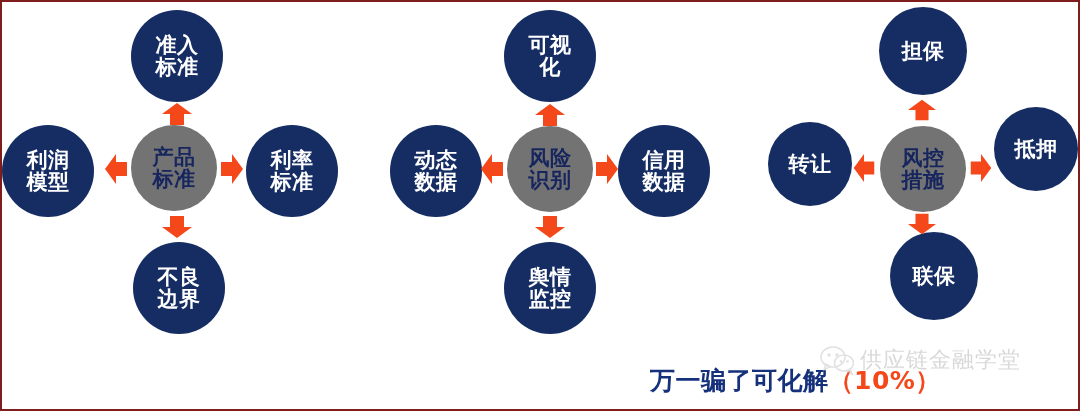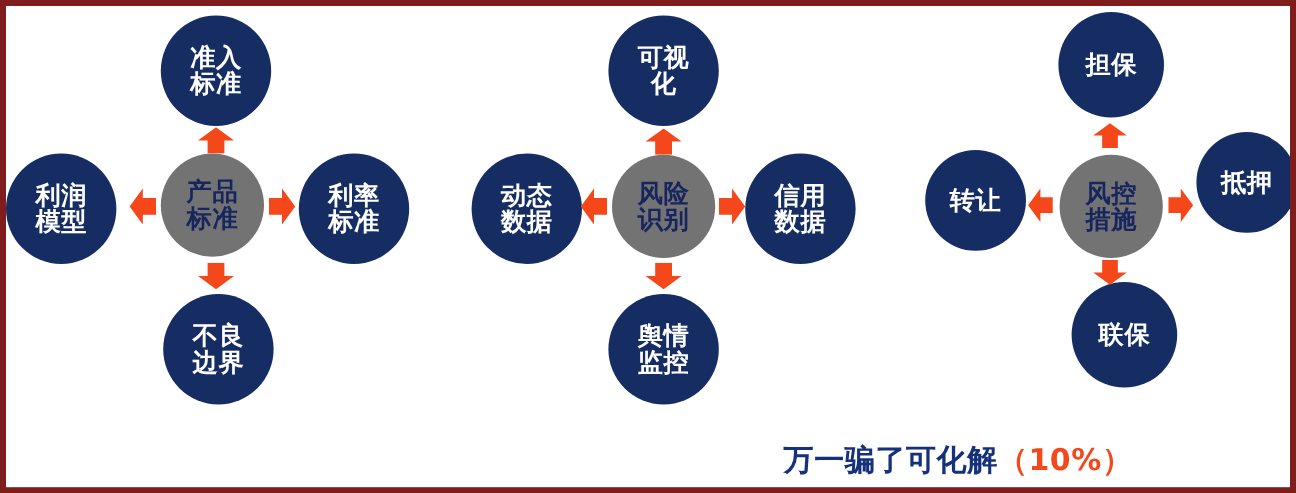--- a/index.html
+++ b/index.html
@@ -10,21 +10,21 @@
   body {
     font-family: "DejaVu Sans", "Liberation Sans", sans-serif;
   }
   #canvas {
     position: relative;
     width: 1080px;
     height: 411px;
     background: #ffffff;
     overflow: hidden;
     box-sizing: border-box;
-    border: 5px solid #7f1d1d;
+    border: 2px solid #7f1d1d;
   }
 
   
   .node {
     position: absolute;
     border-radius: 50%;
     display: flex;
     align-items: center;
     justify-content: center;
     text-align: center;
@@ -230,14 +230,29 @@
         </svg>
     </div>
   </div>
 
 
 
   <div class="caption" style="left:648px; top:362px;">
     <span>万一骗了可化解</span><span class="pct">（10%）</span>
   </div>
 
+  <div class="watermark" style="left:818px; top:343px;">
+    <span>
+      <svg class="wechat-icon" width="34" height="30" viewBox="0 0 34 30">
+        <ellipse cx="13" cy="12" rx="12" ry="10" fill="none" stroke="#c9c9c9" stroke-width="1.6"></ellipse>
+        <polygon points="6,19 4,25 10,21.5" fill="none" stroke="#c9c9c9" stroke-width="1.6"></polygon>
+        <circle cx="9" cy="10" r="1.7" fill="#c9c9c9"></circle>
+        <circle cx="17" cy="10" r="1.7" fill="#c9c9c9"></circle>
+        <ellipse cx="24" cy="18" rx="9.5" ry="8" fill="none" stroke="#c9c9c9" stroke-width="1.6"></ellipse>
+        <polygon points="30,24 32,29 27,26" fill="none" stroke="#c9c9c9" stroke-width="1.6"></polygon>
+        <circle cx="21" cy="16.5" r="1.3" fill="#c9c9c9"></circle>
+        <circle cx="27.5" cy="16.5" r="1.3" fill="#c9c9c9"></circle>
+      </svg>
+    </span>
+    <span class="wm-text">供应链金融学堂</span>
+  </div>
 
 </div>
 
 </body></html>

